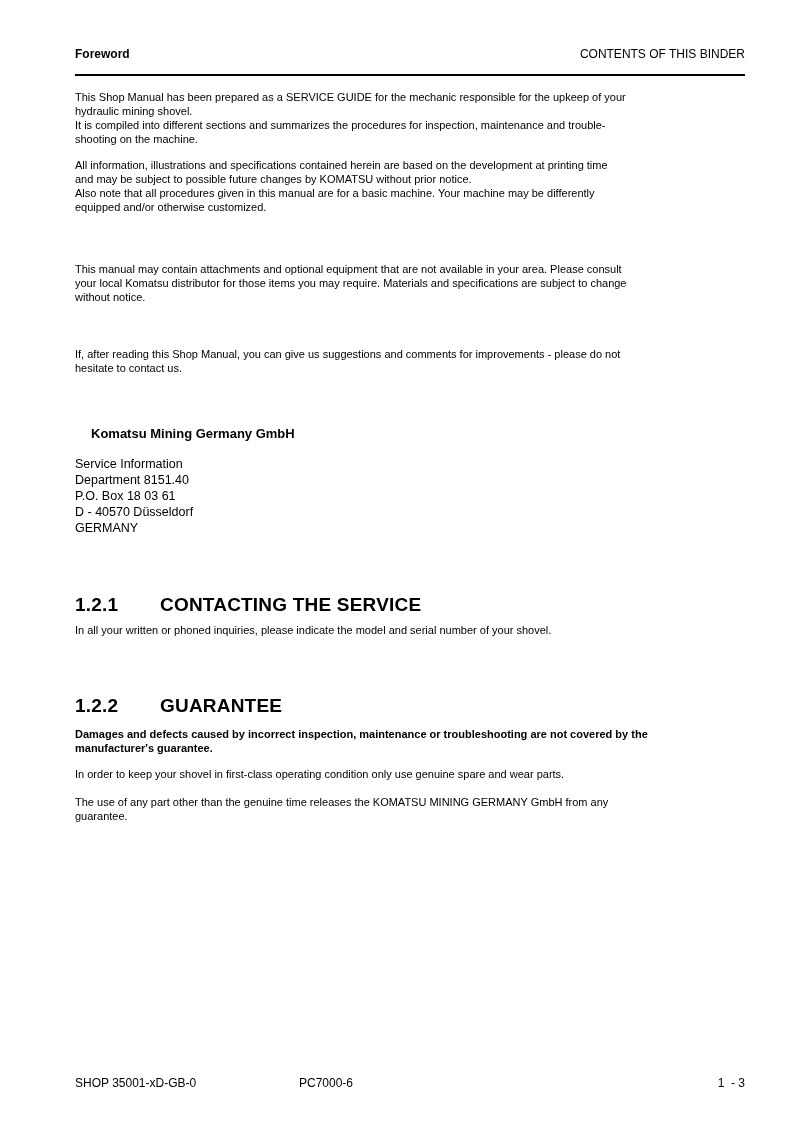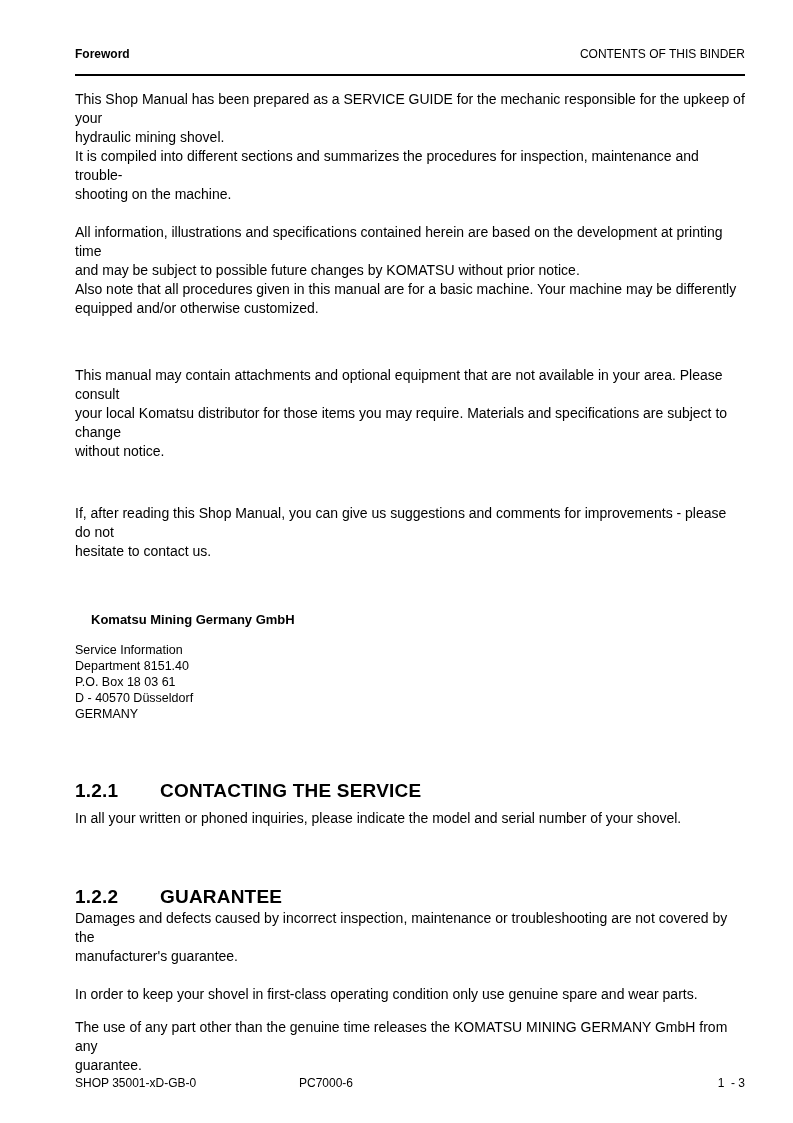--- a/index.html
+++ b/index.html
@@ -55,41 +55,41 @@
     letter-spacing: 0.2px;
   }
   .h-num {
     display: inline-block;
     width: 85px;
   }
 
   
   .para {
     margin: 0;
-    font-size: 14px;
-    line-height: 19px;
+    font-size: 11px;
+    line-height: 14px;
     white-space: pre-line;
   }
   .company {
     margin: 0;
     font-size: 13px;
     line-height: 16px;
     font-weight: bold;
     padding-left: 16px;
   }
   .address {
     margin: 0;
     font-size: 12.5px;
     line-height: 16px;
     white-space: pre-line;
   }
 
   .mt7  { margin-top: 7px; }
-  .mt10 { margin-top: 1px; }
-  .mt12 { margin-top: 19px; }
+  .mt10 { margin-top: 10px; font-weight: bold; }
+  .mt12 { margin-top: 12px; }
   .mt14 { margin-top: 14px; }
   .mt43 { margin-top: 43px; }
   .mt48 { margin-top: 48px; }
   .mt51 { margin-top: 51px; }
   .mt58 { margin-top: 58px; }
 
   
   .watermark {
     position: absolute;
     top: 331px;

